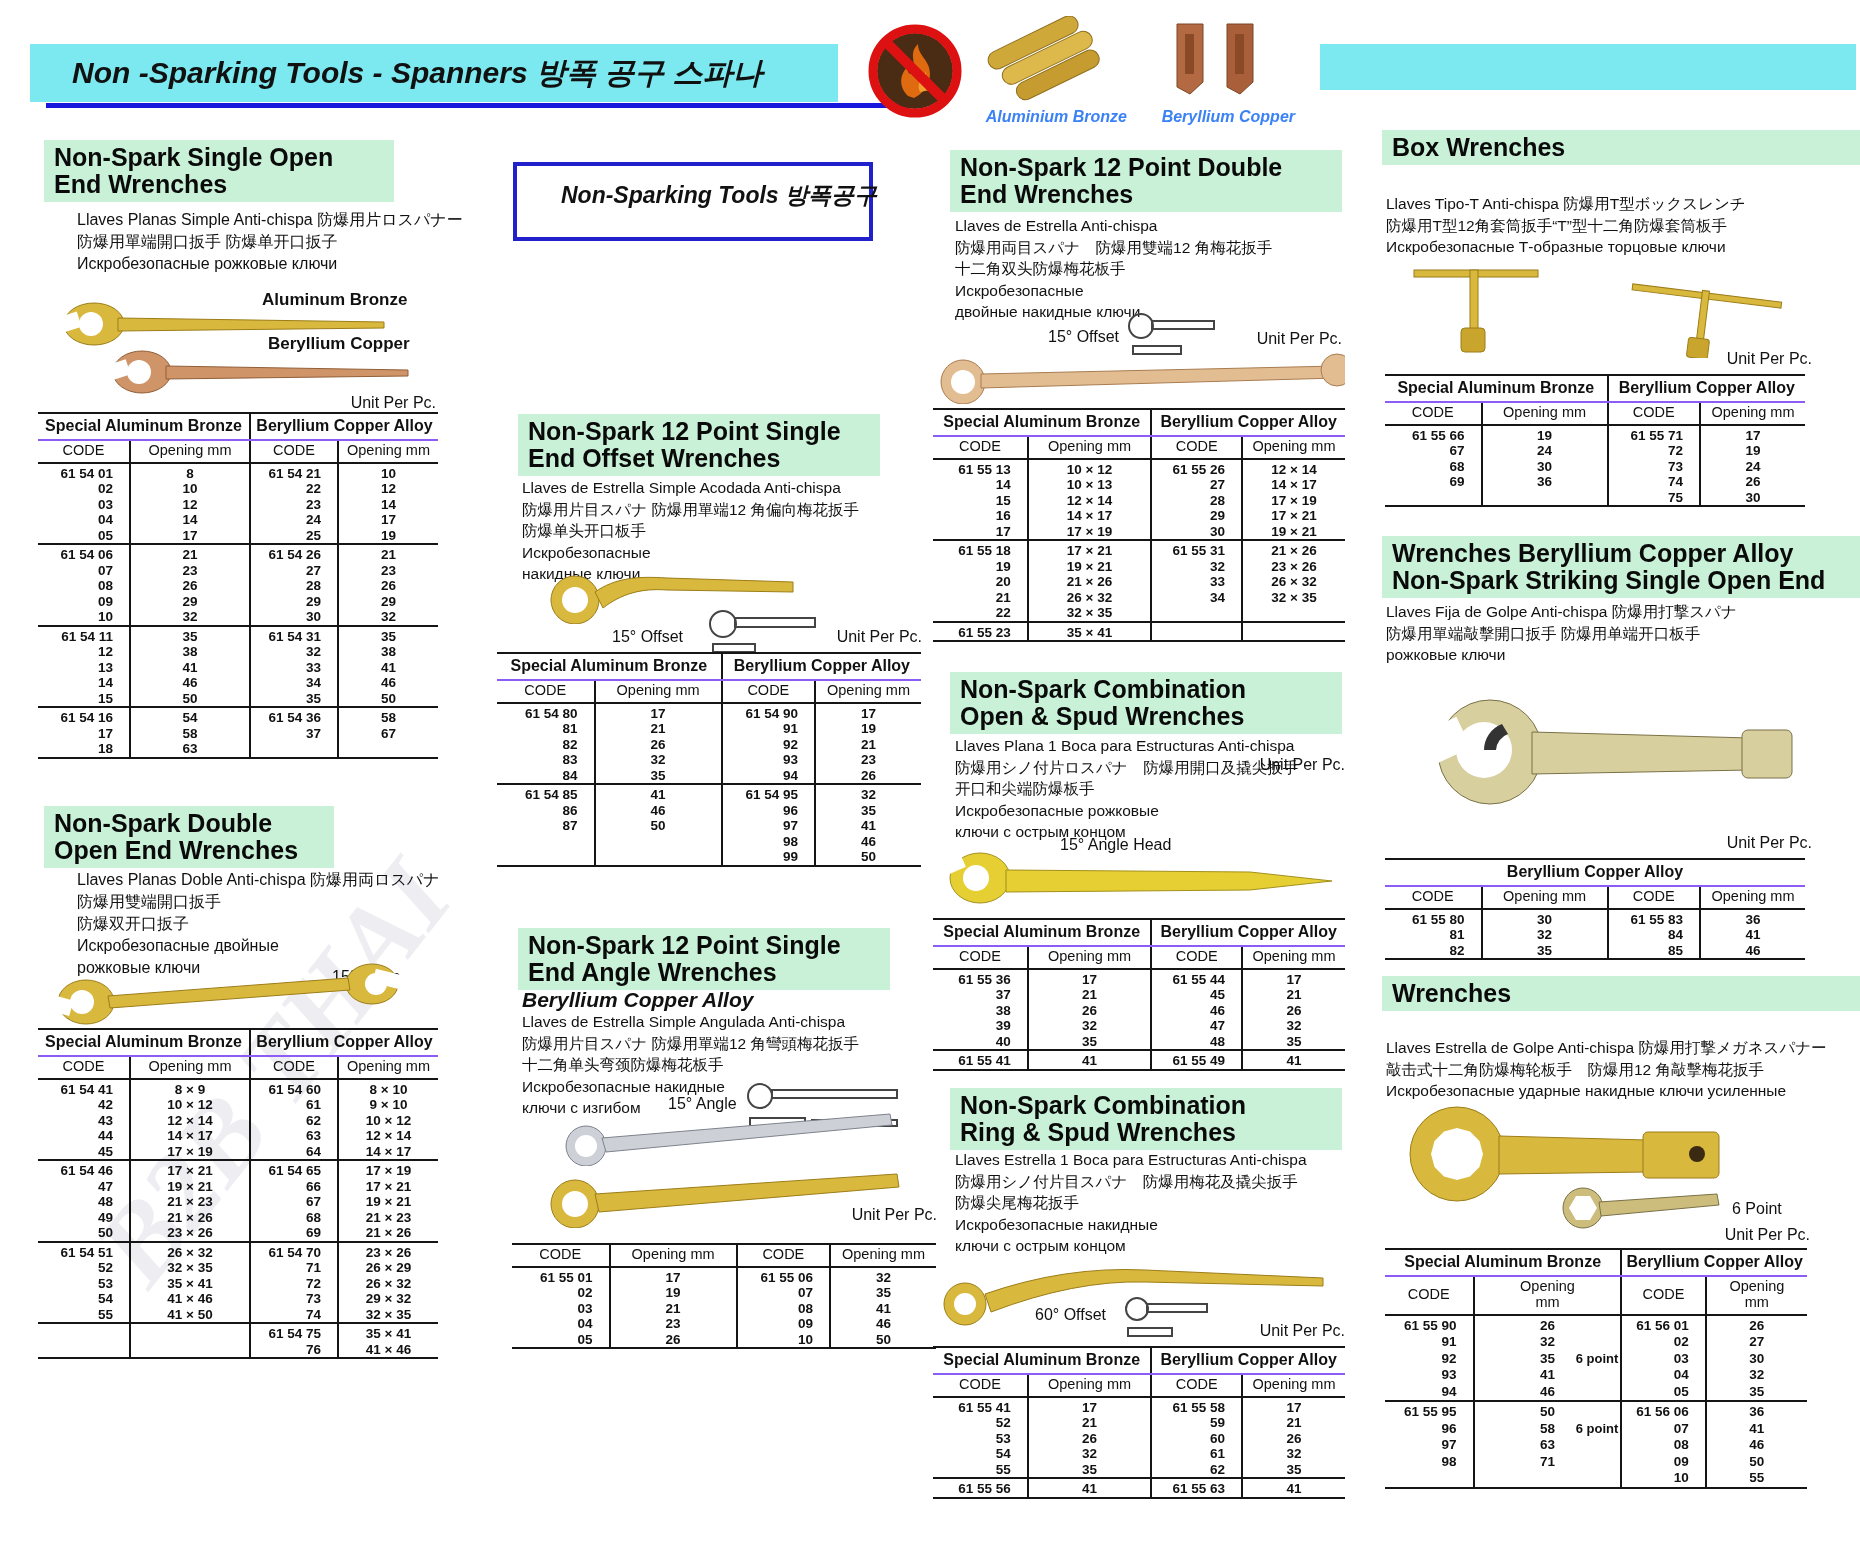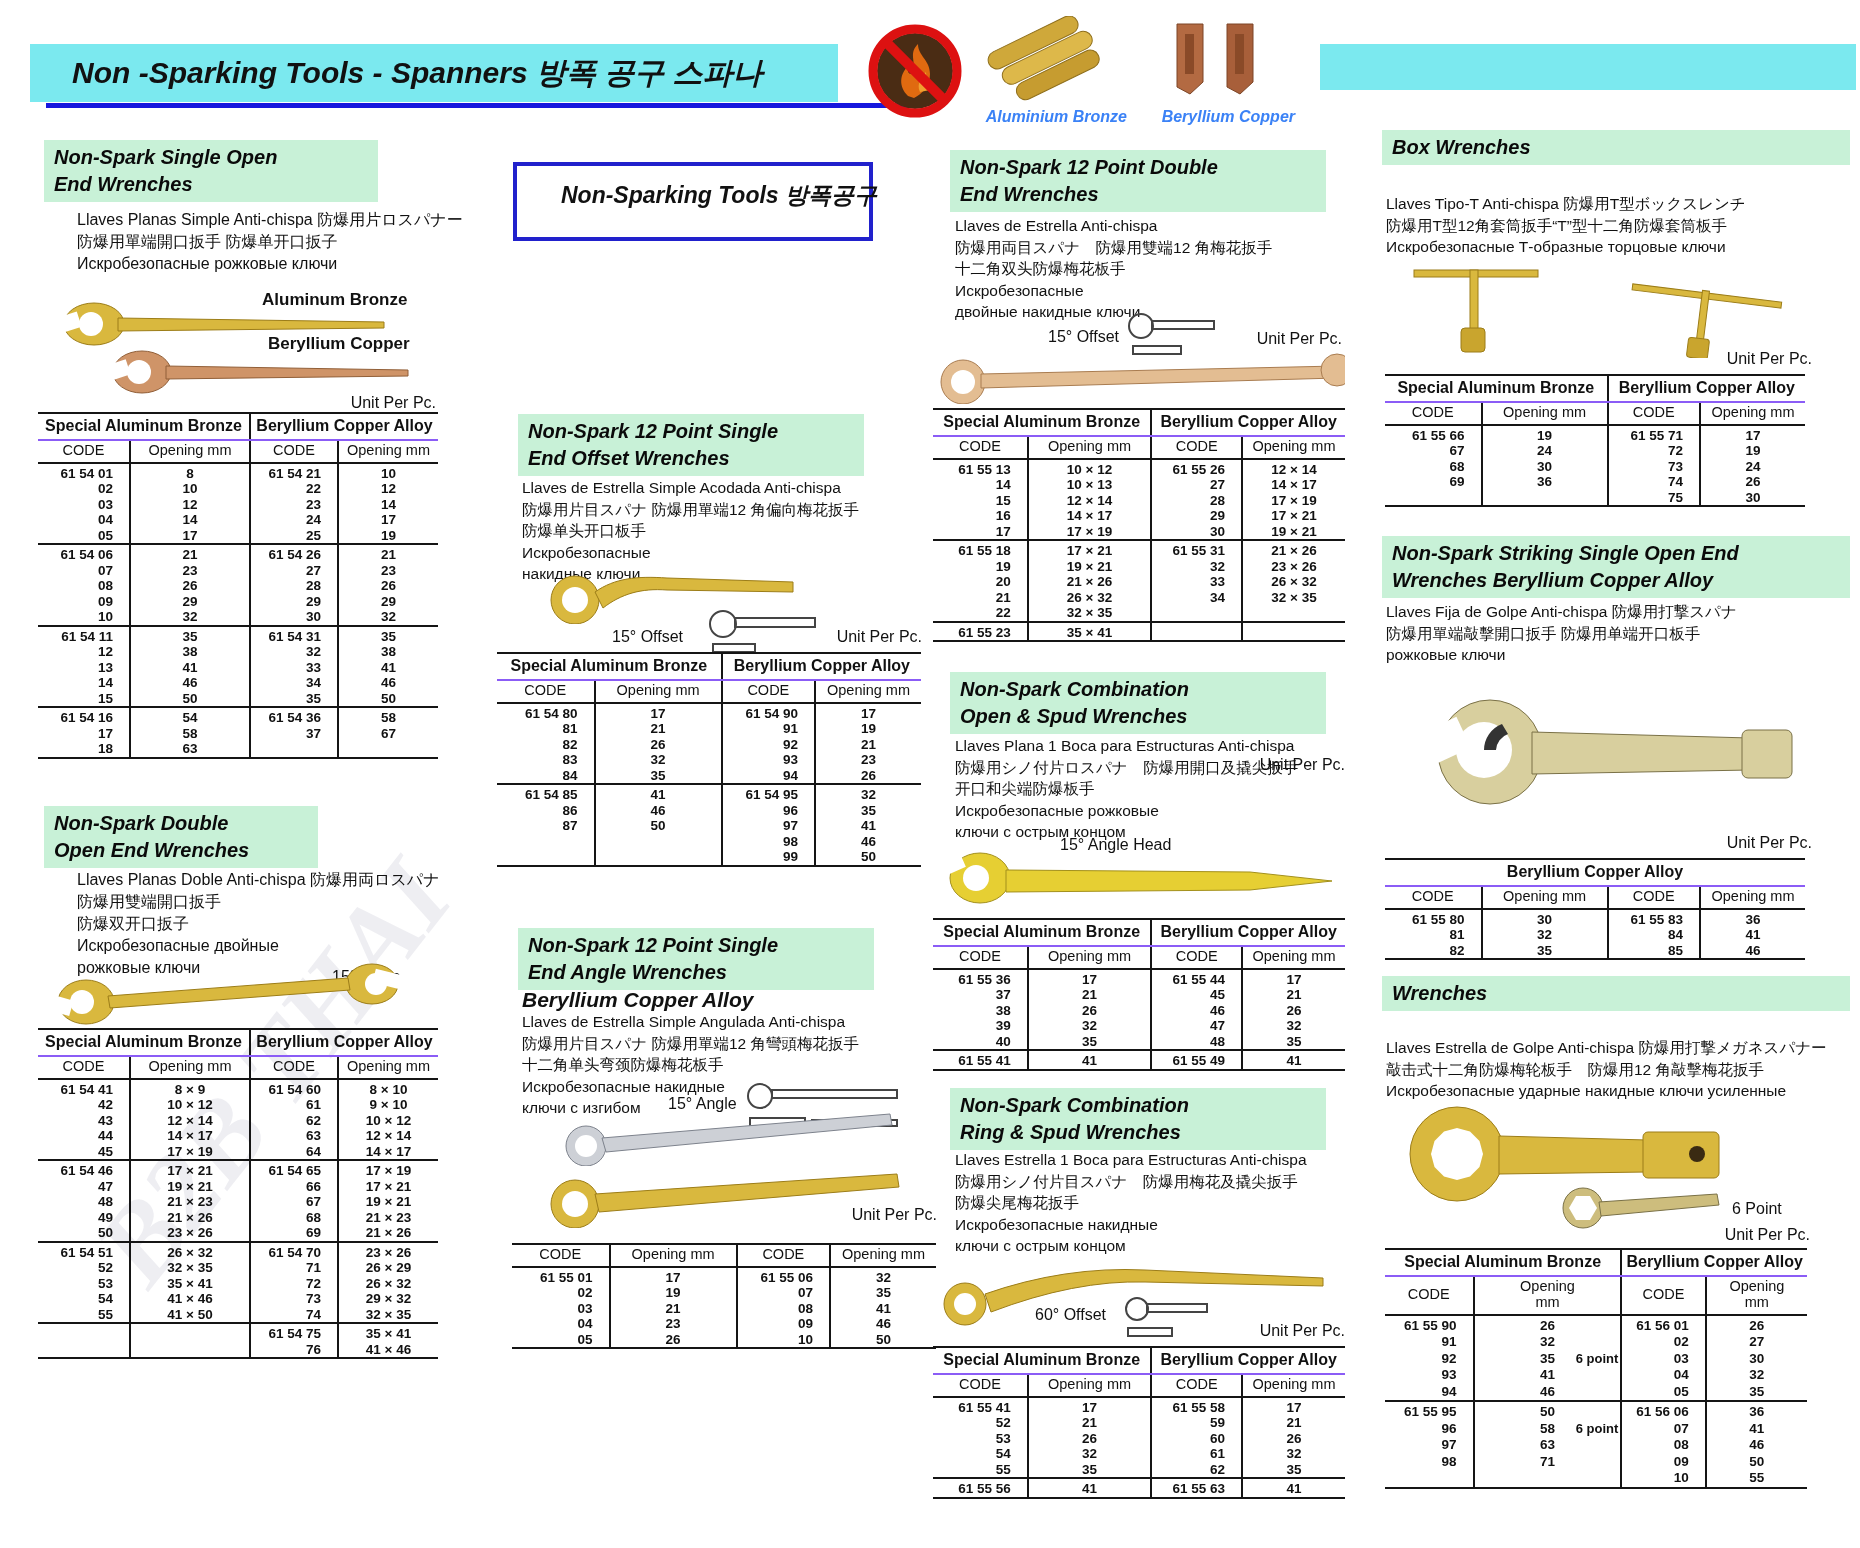--- a/index.html
+++ b/index.html
@@ -2,22 +2,22 @@
 <html><head>
 <meta charset="utf-8">
 <style>
   html,body{margin:0;padding:0;}
   body{width:1860px;height:1548px;position:relative;background:#ffffff;
        font-family:"Liberation Sans",sans-serif;color:#111;overflow:hidden;}
   .abs{position:absolute;}
   .cyanbar{background:#7be9ef;}
   .blueline{background:#1717dd;}
   .ptitle{font-style:italic;font-weight:bold;font-size:30px;line-height:58px;padding-left:34px;white-space:nowrap;}
-  .gtitle{background:#c8f1d7;font-style:italic;font-weight:bold;font-size:20px;line-height:27px;
-          padding:4px 6px 4px 10px;color:#0a0a0a;white-space:nowrap;}
+  .gtitle{background:#c8f1d7;font-weight:bold;font-size:25px;line-height:27px;
+          padding:4px 22px 4px 10px;color:#0a0a0a;white-space:nowrap;}
   .subtit{font-style:italic;font-weight:bold;font-size:21px;white-space:nowrap;}
   .desc{font-size:15.5px;line-height:1.0;}
   .desc .dline{margin-bottom:6px;white-space:nowrap;}
   .desc-big{font-size:16px;margin-left:25px;}
   .matlabel{font-weight:bold;font-size:17px;white-space:nowrap;}
   .caption{color:#3b82f6;font-style:italic;font-weight:bold;font-size:16px;text-align:right;}
   .unit{font-size:16px;text-align:right;white-space:nowrap;}
   .ann{font-size:16px;white-space:nowrap;}
   .infobox{border:4px solid #2121cc;background:#fff;padding:14px 8px 10px 44px;}
   .infobox .ib-title{font-style:italic;font-weight:bold;font-size:23px;margin-bottom:16px;white-space:nowrap;}
@@ -955,22 +955,22 @@
           <td class="code vline"></td>
           <td class="open vline"></td>
           <td class="code vline">75</td>
           <td class="open">30</td>
         </tr>
       </tbody>
     </table>
   </div>
 
 <div class="abs gtitle" style="left:1382px;top:536px;width:452px;">
+  <div>Wrenches   Beryllium Copper Alloy</div>
   <div>Non-Spark Striking Single Open End</div>
-  <div>Wrenches   Beryllium Copper Alloy</div>
 </div>
 <div class="abs desc" style="left:1386px;top:604px;">
     <div class="dline">Llaves Fija de Golpe Anti-chispa  防爆用打撃スパナ</div>
     <div class="dline">防爆用單端敲擊開口扳手 防爆用单端开口板手</div>
     <div class="dline">рожковые ключи</div>
   </div>
 <div class="abs" style="left:1420px;top:680px;">
   <svg width="390" height="150" viewBox="0 0 390 150">
     <circle cx="70" cy="72" r="52" fill="#d8cf9e" stroke="#7a7147"></circle>
     <circle cx="64" cy="70" r="28" fill="#fff"></circle>

